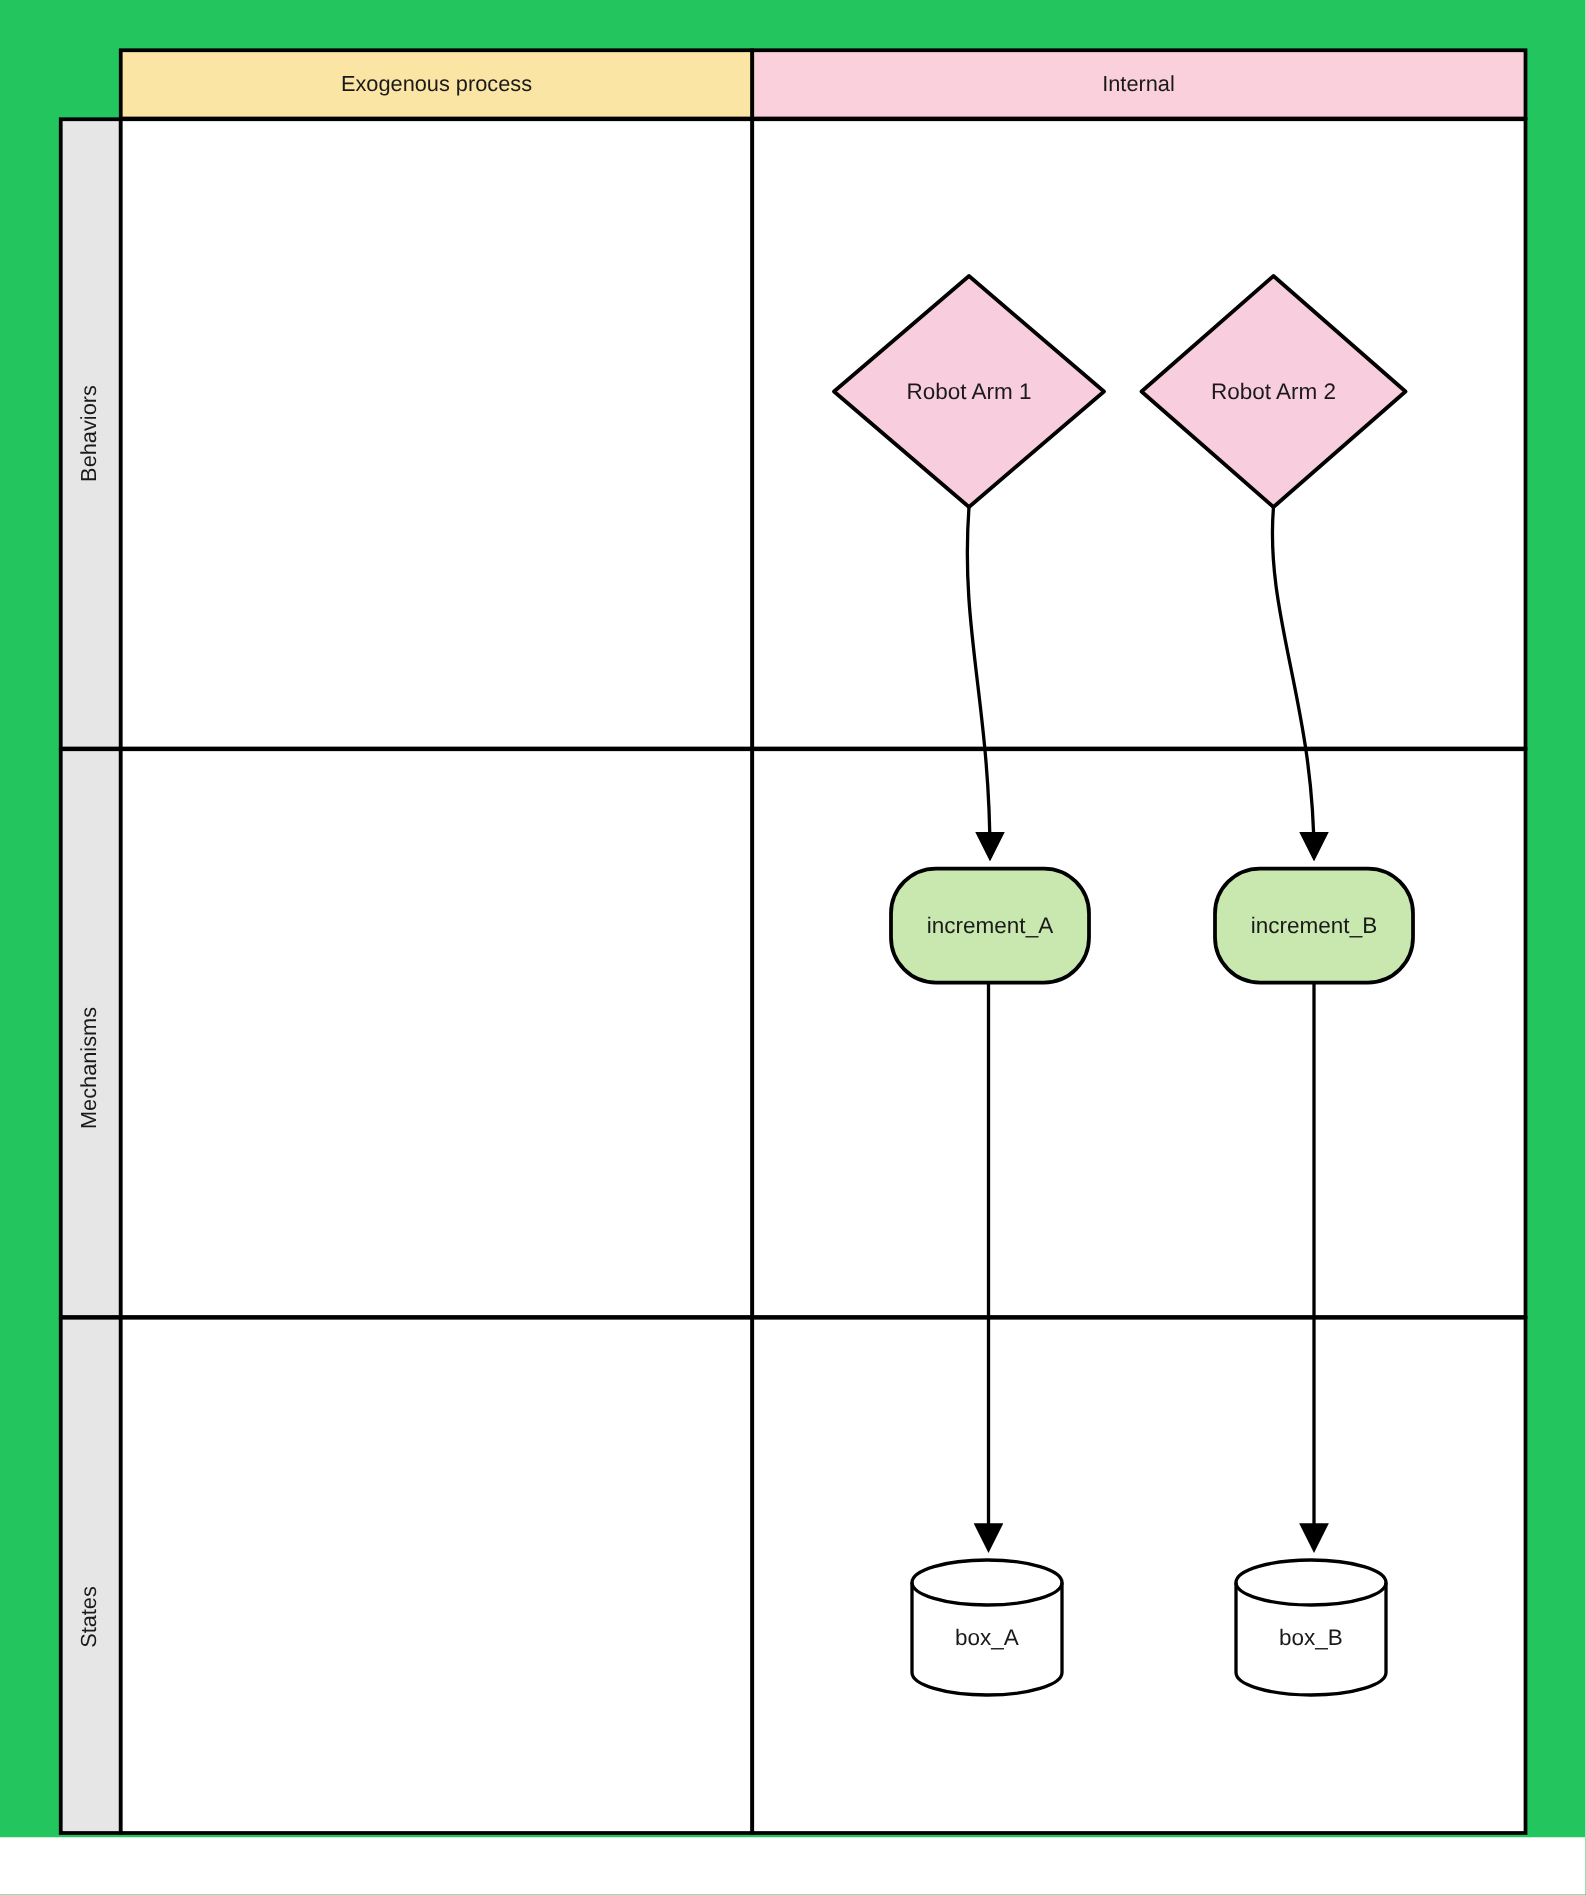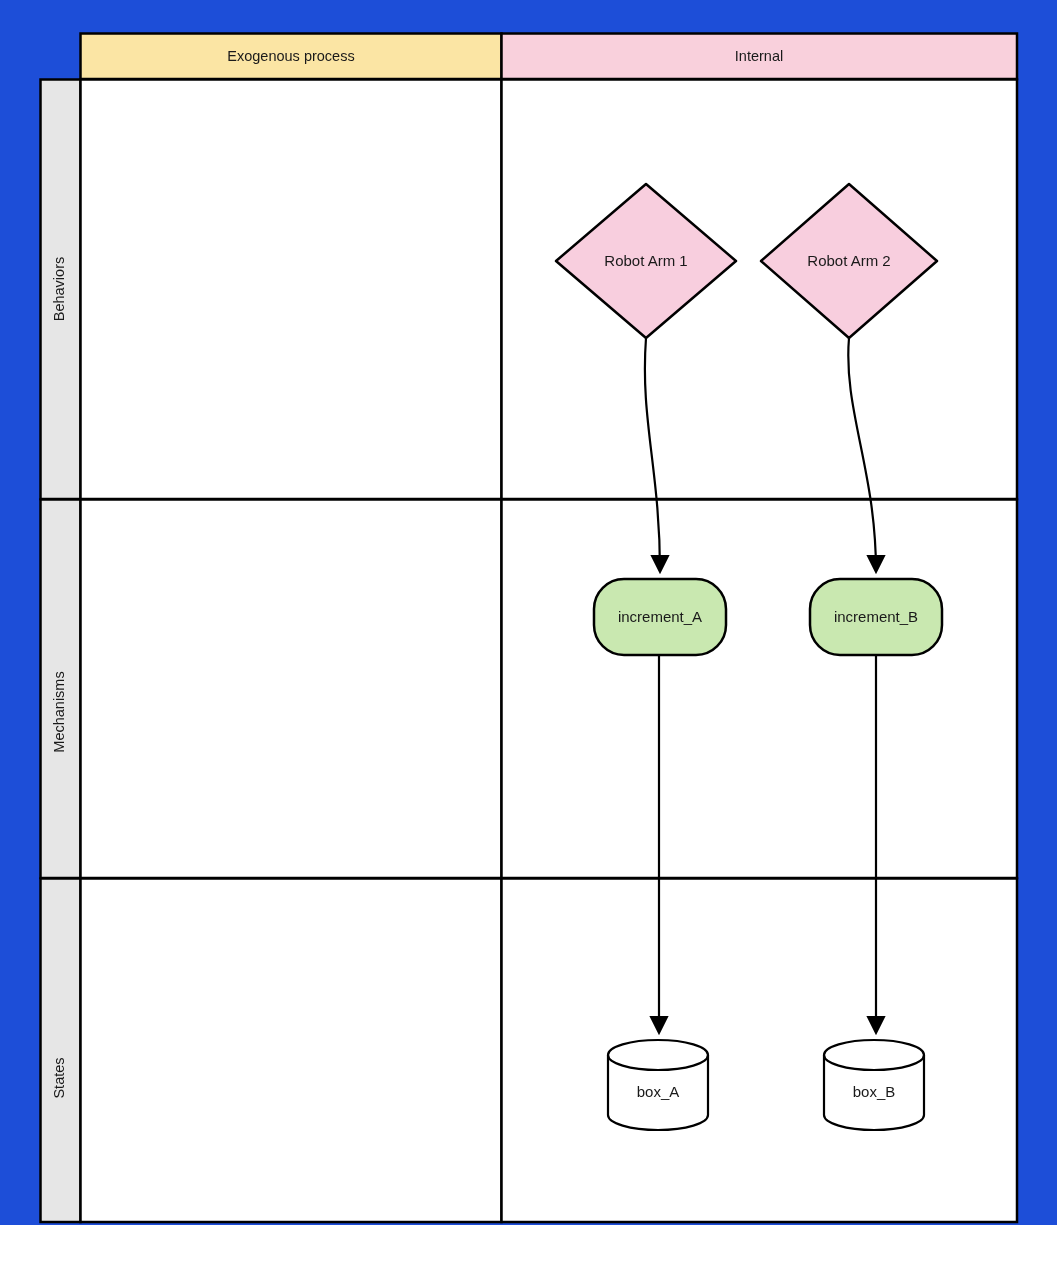--- a/index.html
+++ b/index.html
@@ -9,21 +9,21 @@
     background: #ffffff;
   }
   body {
     font-family: "Liberation Sans", sans-serif;
     -webkit-font-smoothing: antialiased;
   }
   #canvas {
     position: relative;
     width: 1057px;
     height: 1225px;
-    background: #1d4ed8;
+    background: #22c55e;
     overflow: hidden;
   }
   #diagram-svg {
     position: absolute;
     left: 0;
     top: 0;
     width: 1057px;
     height: 1263px;
   }
   .cell-label {

